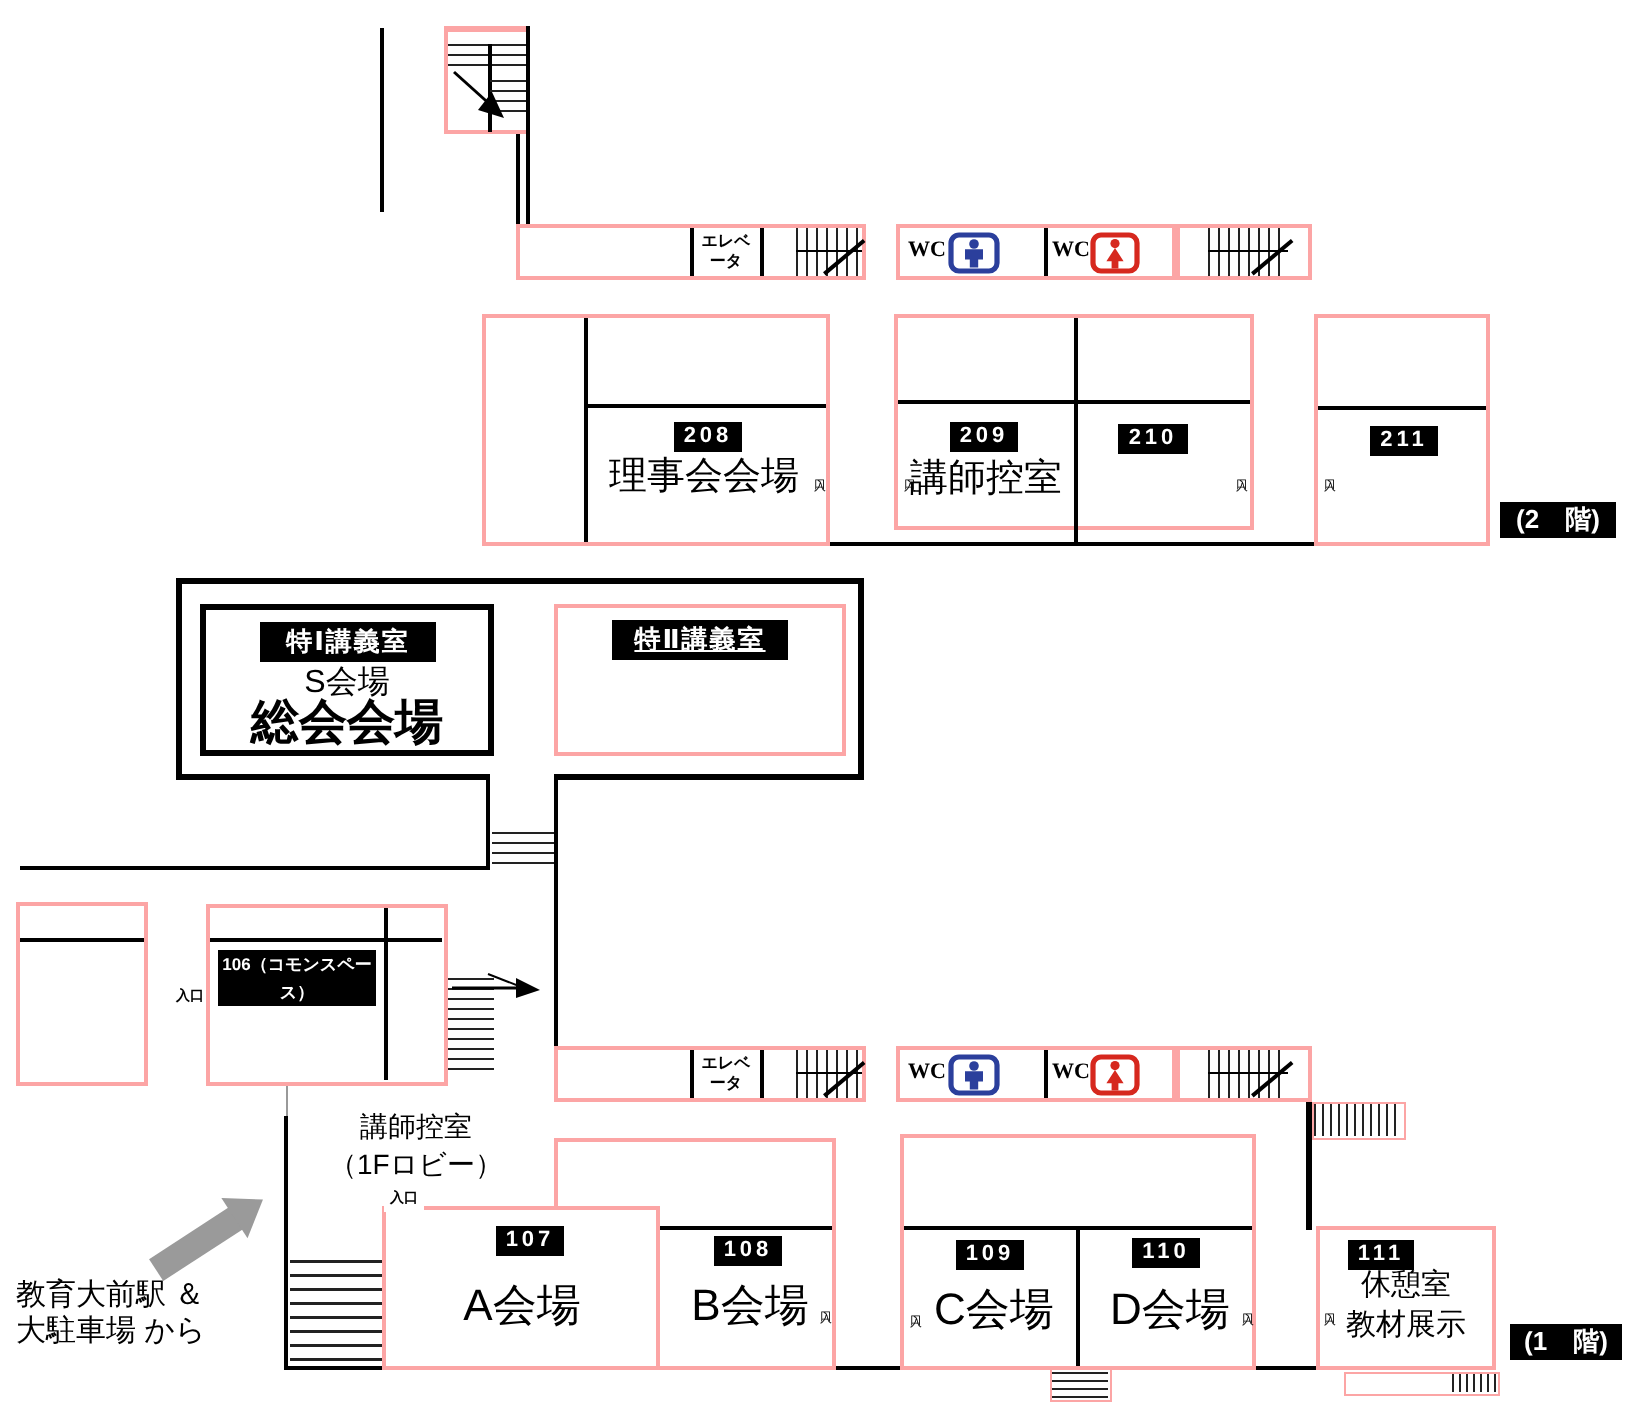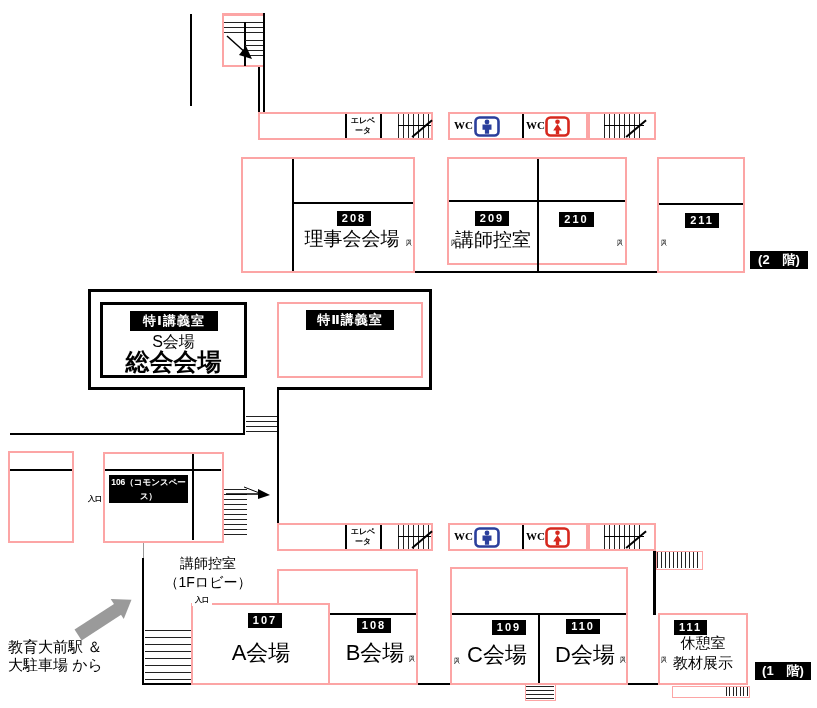--- a/index.html
+++ b/index.html
@@ -112,21 +112,21 @@
   <div class="vl" style="left:429px;top:289px;height:101px;width:3px;"></div>
   <div class="hl" style="left:88px;top:387px;width:157px;height:3px;"></div>
   <div class="hl" style="left:277px;top:387px;width:155px;height:3px;"></div>
 
   <div class="box3" style="left:100px;top:302px;width:147px;height:76px;">
     <div class="tag" style="left:27px;top:6px;width:88px;font-size:13px;line-height:20px;letter-spacing:1px;">特Ⅰ講義室</div>
     <div class="rname" style="left:0px;top:44px;width:141px;font-size:24px;font-weight:bold;">総会会場</div>
     <div class="rname" style="left:0px;top:28px;width:141px;font-size:16px;">S会場</div>
   </div>
   <div class="box" style="left:277px;top:302px;width:146px;height:76px;">
-    <div class="tag" style="left:27px;top:6px;width:88px;font-size:13px;line-height:20px;letter-spacing:1px;">特Ⅱ講義室</div>
+    <div class="tag" style="left:27px;top:6px;width:88px;font-size:13px;line-height:20px;letter-spacing:1px;text-decoration:underline;">特Ⅱ講義室</div>
   </div>
 
   <div class="vl" style="left:243px;top:390px;height:44px;"></div>
   <div class="vl" style="left:277px;top:390px;height:133px;"></div>
   <div class="hatch-h" style="left:246px;top:416px;width:31px;height:17px;"></div>
   <div class="hl" style="left:10px;top:433px;width:235px;"></div>
 
   <div class="box" style="left:8px;top:451px;width:66px;height:92px;">
     <div class="hl" style="left:0;top:16px;width:62px;"></div>
   </div>
@@ -205,21 +205,21 @@
   <div class="box" style="left:191px;top:603px;width:139px;height:82px;">
     <div class="tag" style="left:55px;top:8px;width:34px;">107</div>
     <div class="rname" style="left:18px;top:36px;width:100px;">A会場</div>
   </div>
   <div class="abs" style="left:192px;top:602px;width:20px;height:4px;background:#fff;"></div>
   <div class="enth" style="left:195px;top:596px;">入口</div>
 
   <div class="box" style="left:450px;top:567px;width:178px;height:118px;">
     <div class="hl" style="left:0;top:44px;width:174px;"></div>
     <div class="vl" style="left:86px;top:44px;height:70px;"></div>
-    <div class="tag" style="left:26px;top:51px;width:34px;margin-left:14px;">109</div>
+    <div class="tag" style="left:26px;top:51px;width:34px;">109</div>
     <div class="rname" style="left:5px;top:74px;width:80px;">C会場</div>
     <div class="tag" style="left:114px;top:50px;width:34px;">110</div>
     <div class="rname" style="left:93px;top:74px;width:80px;">D会場</div>
     <div class="entv" style="left:2px;top:84px;">入口</div>
     <div class="entv" style="left:168px;top:83px;">入口</div>
   </div>
 
   <div class="box" style="left:658px;top:613px;width:90px;height:72px;">
     <div class="tag" style="left:14px;top:5px;width:33px;">111</div>
     <div class="rname" style="left:5px;top:20px;width:76px;font-size:15px;">休憩室</div>

